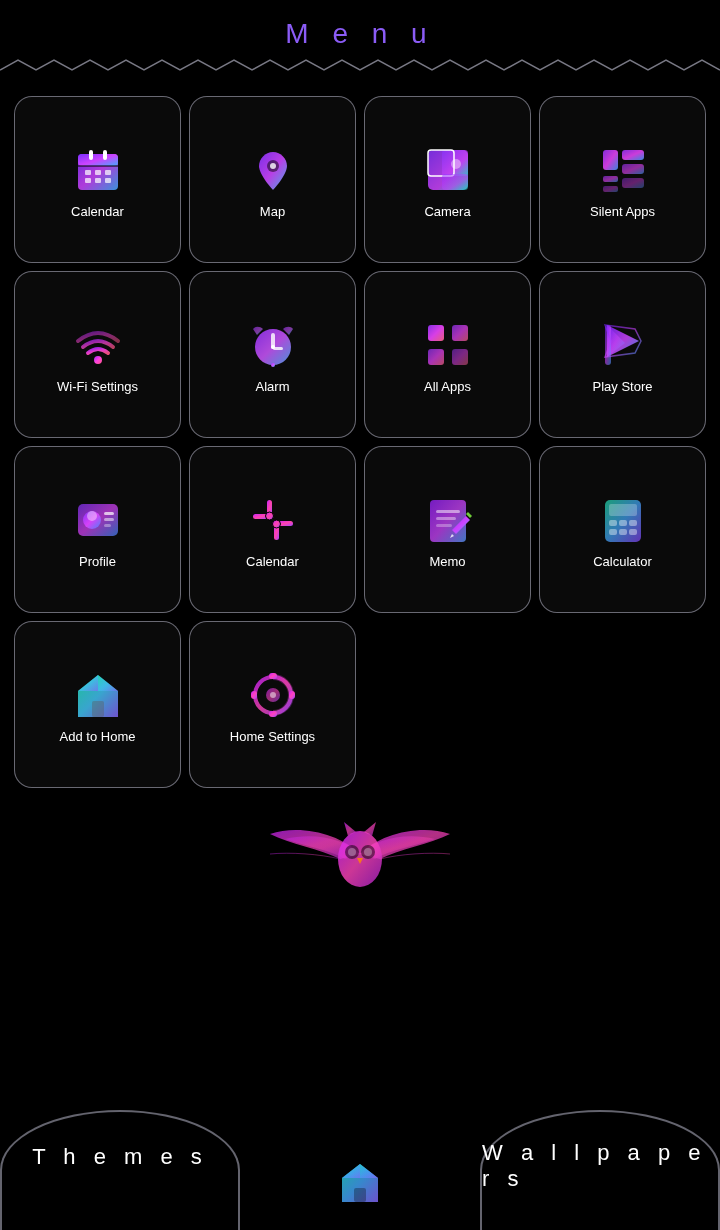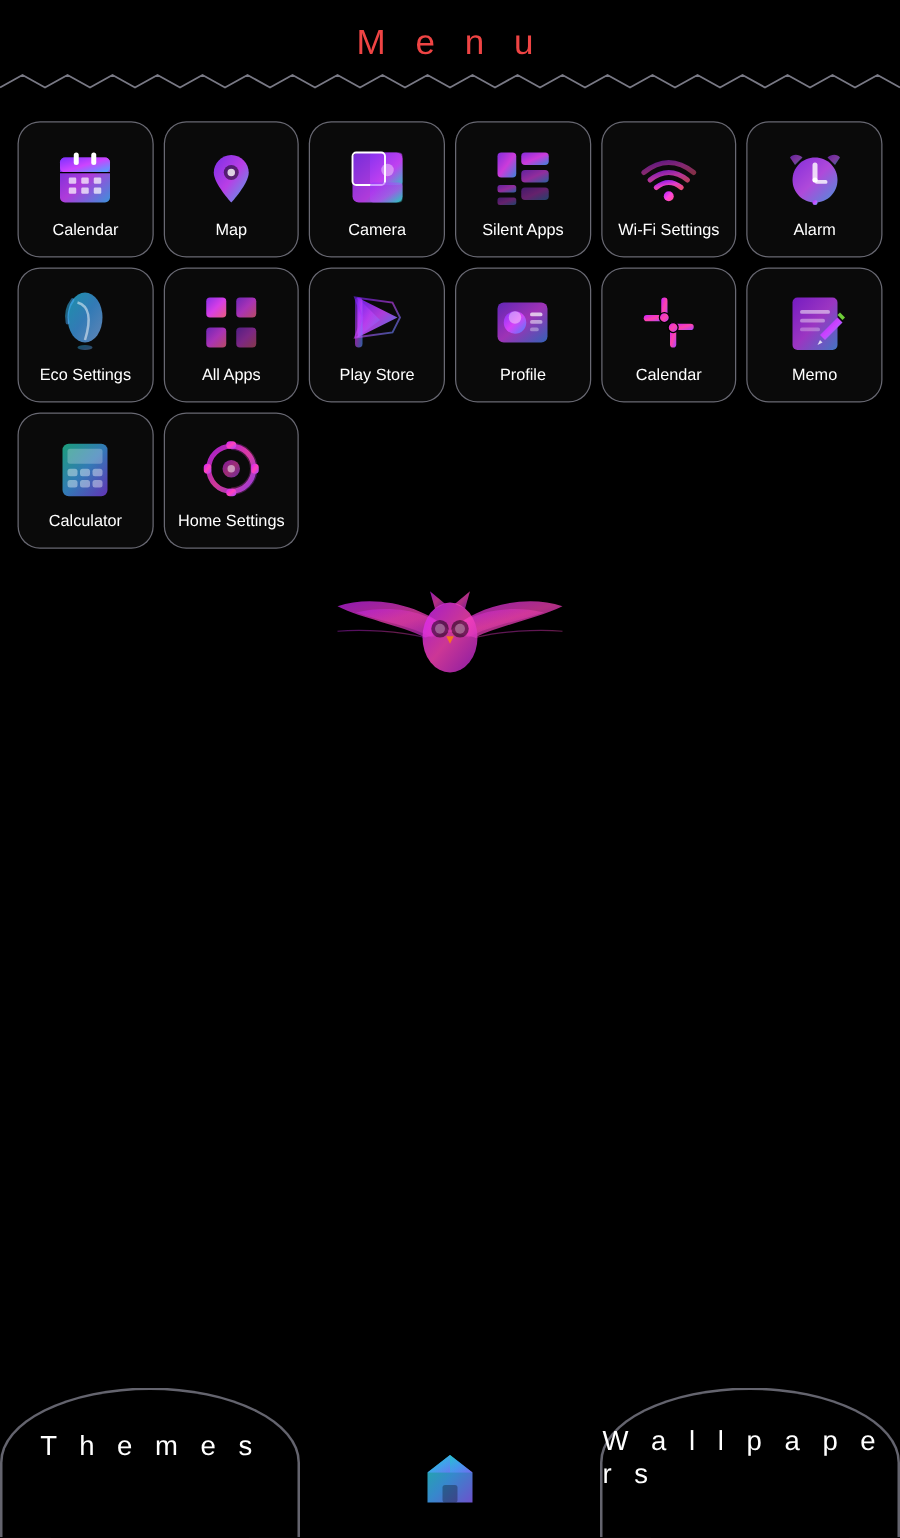--- a/index.html
+++ b/index.html
@@ -11,35 +11,35 @@
       overflow: hidden;
       position: relative;
     }
 
     
     .header {
       text-align: center;
       padding: 18px 0 0 0;
     }
     .header-title {
-      color: #ef4444;
+      color: #8b5cf6;
       font-size: 28px;
       letter-spacing: 8px;
       font-weight: 300;
     }
     .zigzag-line {
       width: 100%;
       height: 18px;
       margin-top: 6px;
     }
 
     
     .menu-grid {
       display: grid;
-      grid-template-columns: repeat(6, 1fr);
+      grid-template-columns: repeat(4, 1fr);
       gap: 8px;
       padding: 18px 14px 10px 14px;
     }
 
     .menu-item {
       background: #0a0a0a;
       border: 1.5px solid rgba(200,200,220,0.5);
       border-radius: 18px;
       display: flex;
       flex-direction: column;
@@ -270,39 +270,20 @@
         <path d="M36 10 C39 7 44 7 46 10 L42 16Z" fill="url(#g6)" opacity="0.6"></path>
         <rect x="24" y="14" width="4" height="16" rx="2" fill="#fff" opacity="0.8"></rect>
         <rect x="26" y="28" width="10" height="3" rx="1.5" fill="#fff" opacity="0.8"></rect>
         <rect x="24" y="44" width="4" height="4" rx="2" fill="url(#g6)"></rect>
         <circle cx="26" cy="28" r="2" fill="#fff"></circle>
       </svg>
     </div>
     <div class="menu-label">Alarm</div>
   </div>
 
-  <div class="menu-item">
-    <div class="menu-icon">
-      <svg class="icon-svg" viewBox="0 0 52 52">
-        <defs>
-          <linearGradient id="g8" x1="0%" y1="0%" x2="100%" y2="100%">
-            <stop offset="0%" style="stop-color:#22ccee"></stop>
-            <stop offset="50%" style="stop-color:#44aaff"></stop>
-            <stop offset="100%" style="stop-color:#88bbff"></stop>
-          </linearGradient>
-        </defs>
-        <ellipse cx="26" cy="22" rx="14" ry="20" fill="url(#g8)" opacity="0.7"></ellipse>
-        <path d="M20 10 Q34 14 26 40" fill="none" stroke="#fff" stroke-width="2" opacity="0.5"></path>
-        <path d="M26 40 L26 46" stroke="url(#g8)" stroke-width="3" stroke-linecap="round"></path>
-        <ellipse cx="26" cy="46" rx="6" ry="2" fill="url(#g8)" opacity="0.4"></ellipse>
-        <path d="M16 8 Q10 16 12 26" fill="none" stroke="url(#g8)" stroke-width="3" stroke-linecap="round" opacity="0.5"></path>
-      </svg>
-    </div>
-    <div class="menu-label">Eco Settings</div>
-  </div>
 
   <div class="menu-item">
     <div class="menu-icon">
       <svg class="icon-svg" viewBox="0 0 52 52">
         <defs>
           <linearGradient id="g9" x1="0%" y1="0%" x2="100%" y2="100%">
             <stop offset="0%" style="stop-color:#9933ff"></stop>
             <stop offset="50%" style="stop-color:#ee44ff"></stop>
             <stop offset="100%" style="stop-color:#ff6688"></stop>
           </linearGradient>
@@ -415,20 +396,39 @@
         <rect x="22" y="26" width="8" height="6" rx="2" fill="#fff" opacity="0.4"></rect>
         <rect x="32" y="26" width="8" height="6" rx="2" fill="#fff" opacity="0.4"></rect>
         <rect x="12" y="35" width="8" height="6" rx="2" fill="#fff" opacity="0.4"></rect>
         <rect x="22" y="35" width="8" height="6" rx="2" fill="#fff" opacity="0.4"></rect>
         <rect x="32" y="35" width="8" height="6" rx="2" fill="#fff" opacity="0.4"></rect>
       </svg>
     </div>
     <div class="menu-label">Calculator</div>
   </div>
 
+  <div class="menu-item">
+    <div class="menu-icon">
+      <svg class="icon-svg" viewBox="0 0 52 52">
+        <defs>
+          <linearGradient id="g15" x1="0%" y1="0%" x2="100%" y2="100%">
+            <stop offset="0%" style="stop-color:#22eebb"></stop>
+            <stop offset="50%" style="stop-color:#44ccff"></stop>
+            <stop offset="100%" style="stop-color:#8866ff"></stop>
+          </linearGradient>
+        </defs>
+        <path d="M26 6 L46 22 L46 48 L6 48 L6 22 Z" fill="url(#g15)" opacity="0.8"></path>
+        <path d="M26 6 L46 22 L26 22 Z" fill="url(#g15)" opacity="0.5"></path>
+        <path d="M26 6 L6 22 L26 22 Z" fill="url(#g15)" opacity="0.6"></path>
+        <rect x="20" y="32" width="12" height="16" rx="2" fill="#000" opacity="0.3"></rect>
+        <rect x="20" y="32" width="12" height="16" rx="2" fill="#fff" opacity="0.15"></rect>
+      </svg>
+    </div>
+    <div class="menu-label">Add to Home</div>
+  </div>
 
   <div class="menu-item">
     <div class="menu-icon">
       <svg class="icon-svg" viewBox="0 0 52 52">
         <defs>
           <linearGradient id="g16" x1="0%" y1="0%" x2="100%" y2="100%">
             <stop offset="0%" style="stop-color:#cc22ff"></stop>
             <stop offset="50%" style="stop-color:#ff44bb"></stop>
             <stop offset="100%" style="stop-color:#aa44ff"></stop>
           </linearGradient>

